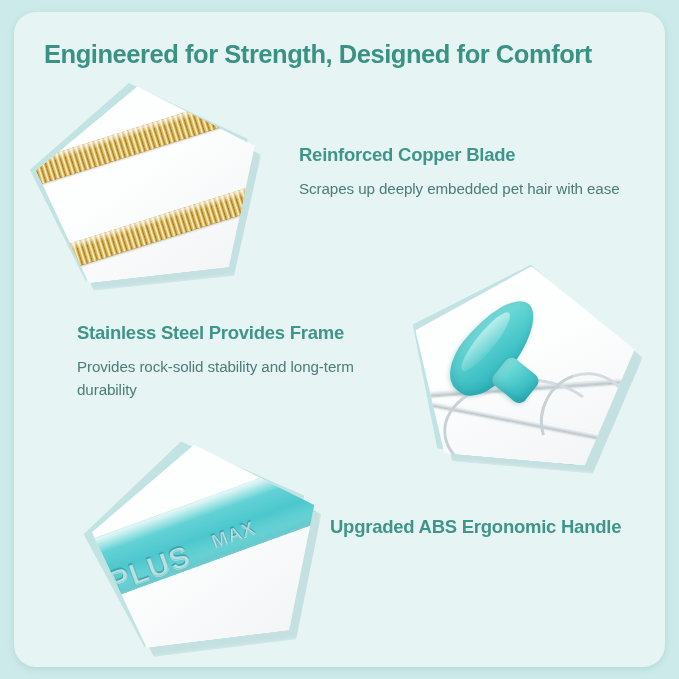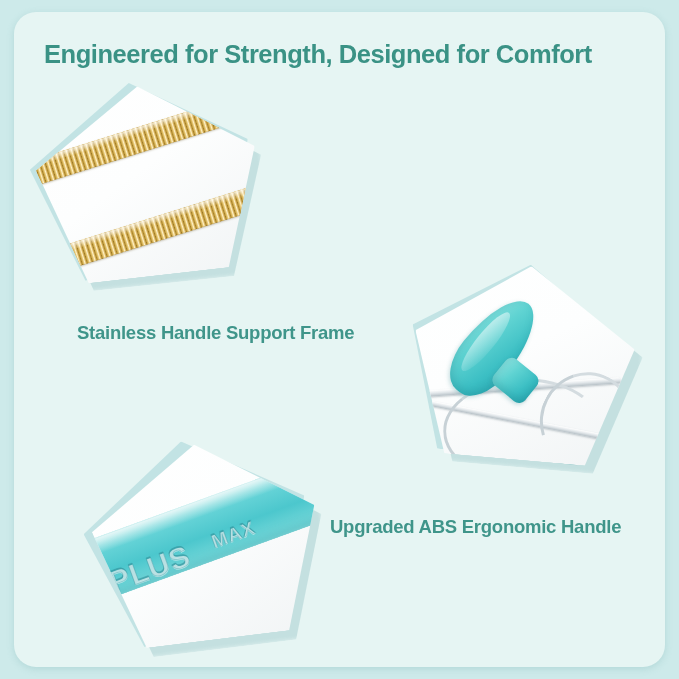--- a/index.html
+++ b/index.html
@@ -168,26 +168,31 @@
           <div class="pent-face"></div>
 
           <div class="blade-band" style="left:-4px; top:62px; width:228px; height:25px; transform:rotate(-11deg); transform-origin:left center;"></div>
           <div class="blade-edge" style="left:-4px; top:62px; width:228px; height:7px; transform:rotate(-11deg); transform-origin:left center;"></div>
 
           <div class="blade-band" style="left:18px; top:150px; width:215px; height:24px; transform:rotate(-11deg); transform-origin:left center;"></div>
           <div class="blade-edge" style="left:18px; top:150px; width:215px; height:7px; transform:rotate(-11deg); transform-origin:left center;"></div>
         </div>
       </div>
 
+      <div class="f-text" style="left:285px; top:68px; width:345px;">
+        <div class="f-head">Reinforced Copper Blade</div>
+        <div class="f-body">Scrapes up deeply embedded pet hair with ease</div>
+      </div>
     </div>
 
     <div class="feature" style="left:0; top:248px; width:651px; height:200px;">
 
       <div class="f-text" style="left:63px; top:62px; width:330px;">
-        <div class="f-head">Stainless Handle Support Frame</div>
+        <div class="f-head">Stainless Steel Provides Frame</div>
+        <div class="f-body">Provides rock-solid stability and long-term durability</div>
       </div>
 
       <div class="photo-wrap" style="left:399px; top:6px; width:220px; height:194px;">
         <div class="pent-back" style="left:-4px; top:-2px; transform:rotate(7deg);"></div>
         <div class="pent-shadow" style="left:8px; top:8px; transform:rotate(5deg);"></div>
         <div class="pent" style="transform:rotate(5deg);">
           <div class="pent-face"></div>
 
           <div class="frame-bar" style="left:14px; top:118px; width:196px; height:6px; transform:rotate(-9deg);"></div>
           <div class="frame-bar" style="left:20px; top:152px; width:178px; height:5px; transform:rotate(6deg);"></div>

